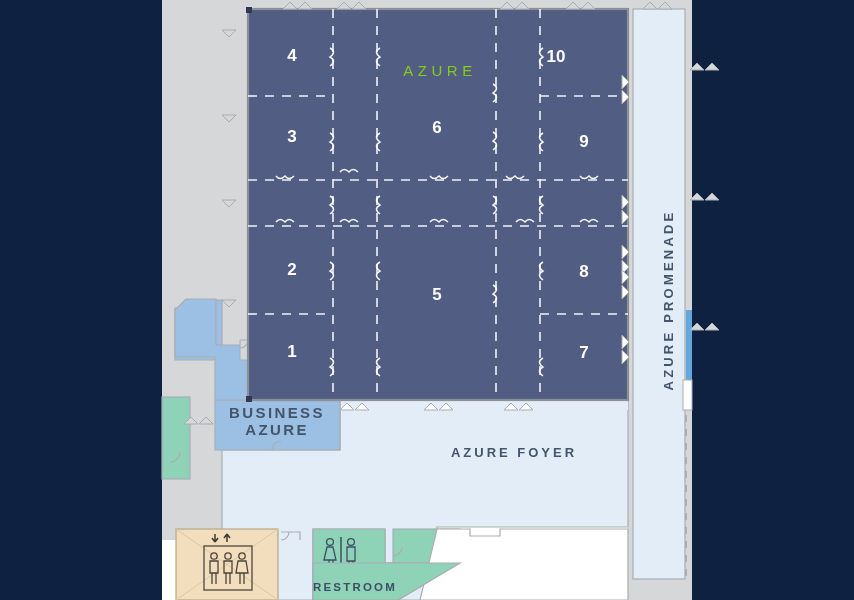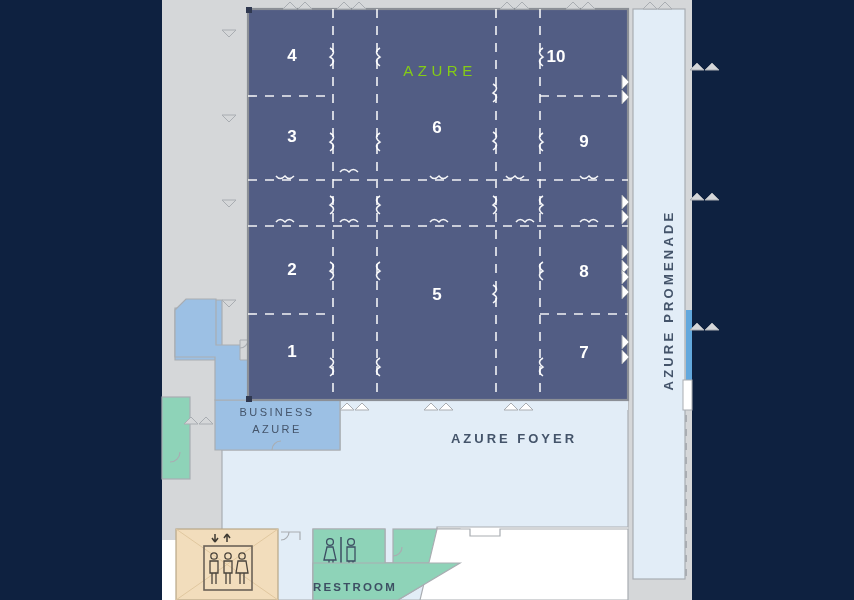--- a/index.html
+++ b/index.html
@@ -9,21 +9,21 @@
   #plan{position:absolute;left:0;top:0;width:854px;height:600px;}
   .lbl{position:absolute;pointer-events:none;white-space:nowrap;}
   .room-num{color:#ffffff;font-size:17px;font-weight:bold;
             transform:translate(-50%,-50%);}
   .hall-title{color:#84cc16;font-size:15px;font-weight:normal;
               letter-spacing:4.5px;transform:translate(-50%,-50%);}
   .foyer-title{color:#44546a;font-size:13px;font-weight:bold;
                letter-spacing:3px;transform:translate(-50%,-50%);}
   .prom-title{color:#44546a;font-size:13px;font-weight:bold;
               letter-spacing:3.2px;transform-origin:0 0;}
-  .small-cap{color:#44546a;font-size:11px;font-weight:normal;
+  .small-cap{color:#44546a;font-size:15px;font-weight:bold;
              letter-spacing:2.4px;text-align:center;line-height:17px;
              transform:translate(-50%,-50%);}
   .rest-cap{color:#3d4f63;font-size:11.5px;font-weight:bold;
             letter-spacing:2.2px;transform:translate(-50%,-50%);}
 </style>
 </head>
 <body>
 
 <div id="stage">
 
@@ -251,21 +251,21 @@
   <div class="lbl room-num" style="left:292px;top:352px;">1</div>
   <div class="lbl room-num" style="left:437px;top:128px;">6</div>
   <div class="lbl room-num" style="left:437px;top:295px;">5</div>
   <div class="lbl room-num" style="left:556px;top:57px;">10</div>
   <div class="lbl room-num" style="left:584px;top:142px;">9</div>
   <div class="lbl room-num" style="left:584px;top:272px;">8</div>
   <div class="lbl room-num" style="left:584px;top:353px;">7</div>
 
   <div class="lbl prom-title" style="left:668px;top:300px;transform:rotate(-90deg) translate(-50%,-50%);">AZURE PROMENADE</div>
 
-  <div class="lbl foyer-title" style="left:514px;top:438px;text-align:center;">AZURE FOYER</div>
+  <div class="lbl foyer-title" style="left:514px;top:452px;text-align:center;">AZURE FOYER</div>
 
   <div class="lbl small-cap" style="left:277px;top:421px;width:130px;">
     <span>BUSINESS</span><br>
     <span>AZURE</span>
   </div>
 
   <div class="lbl rest-cap" style="left:355px;top:587px;text-align:center;">RESTROOM</div>
 
 </div>
 

